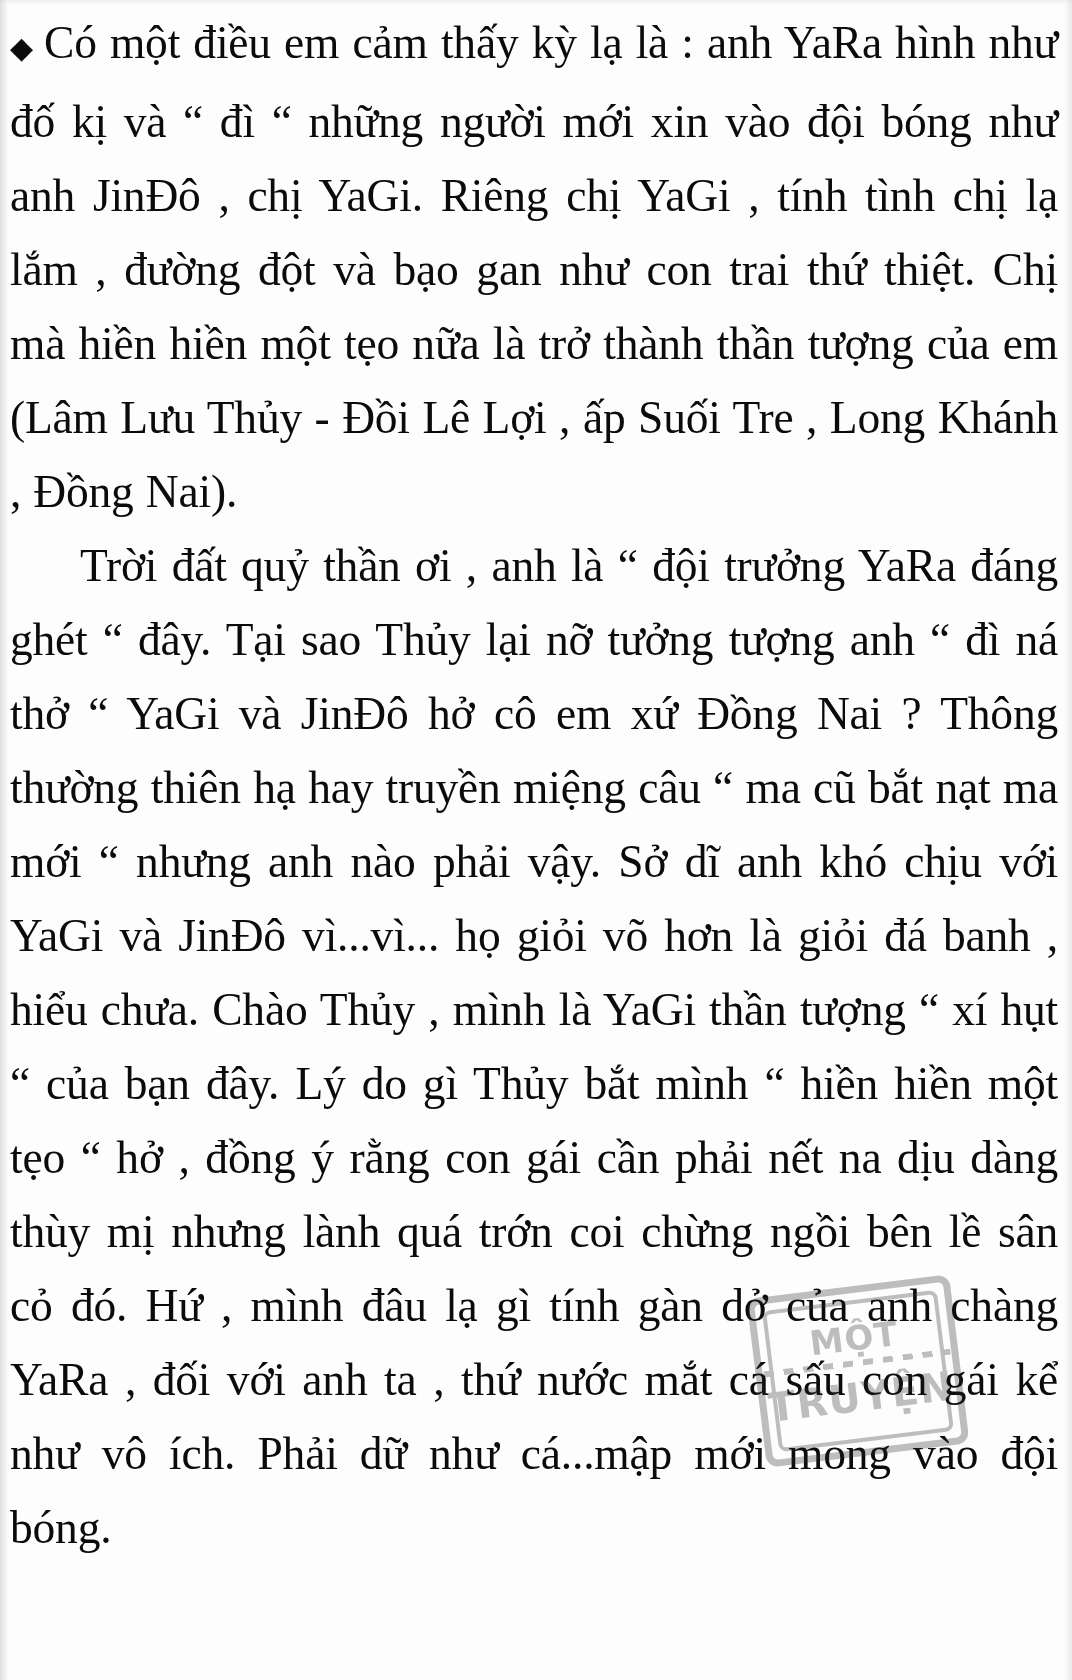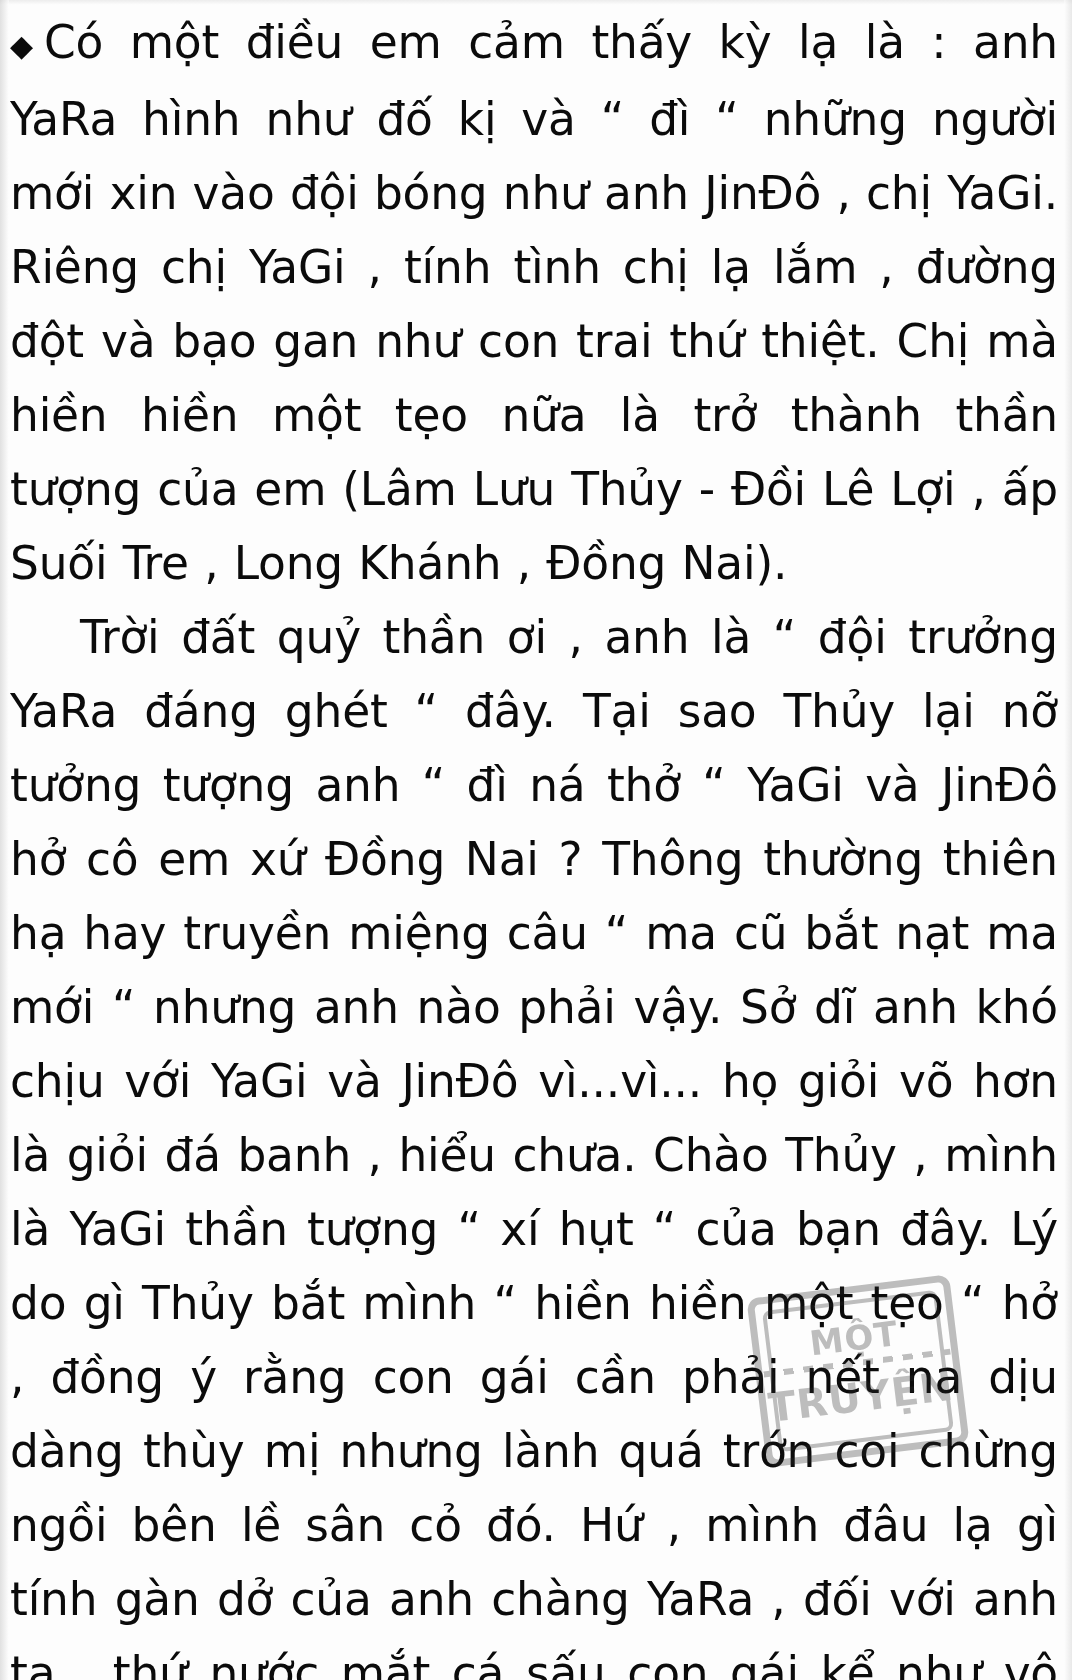--- a/index.html
+++ b/index.html
@@ -49,20 +49,21 @@
     font-size: 45.5px;
     line-height: 74px;
     color: #0b0b0b;
     letter-spacing: -0.2px;
     word-spacing: 1px;
   }
   .para {
     margin: 0;
     text-align: justify;
     text-justify: inter-word;
+    font-family: Liberation Serif, serif;
   }
   .para.indent {
     text-indent: 70px;
   }
   .bullet {
     display: inline-block;
     width: 34px;
     font-size: 30px;
     vertical-align: middle;
     line-height: 74px;

